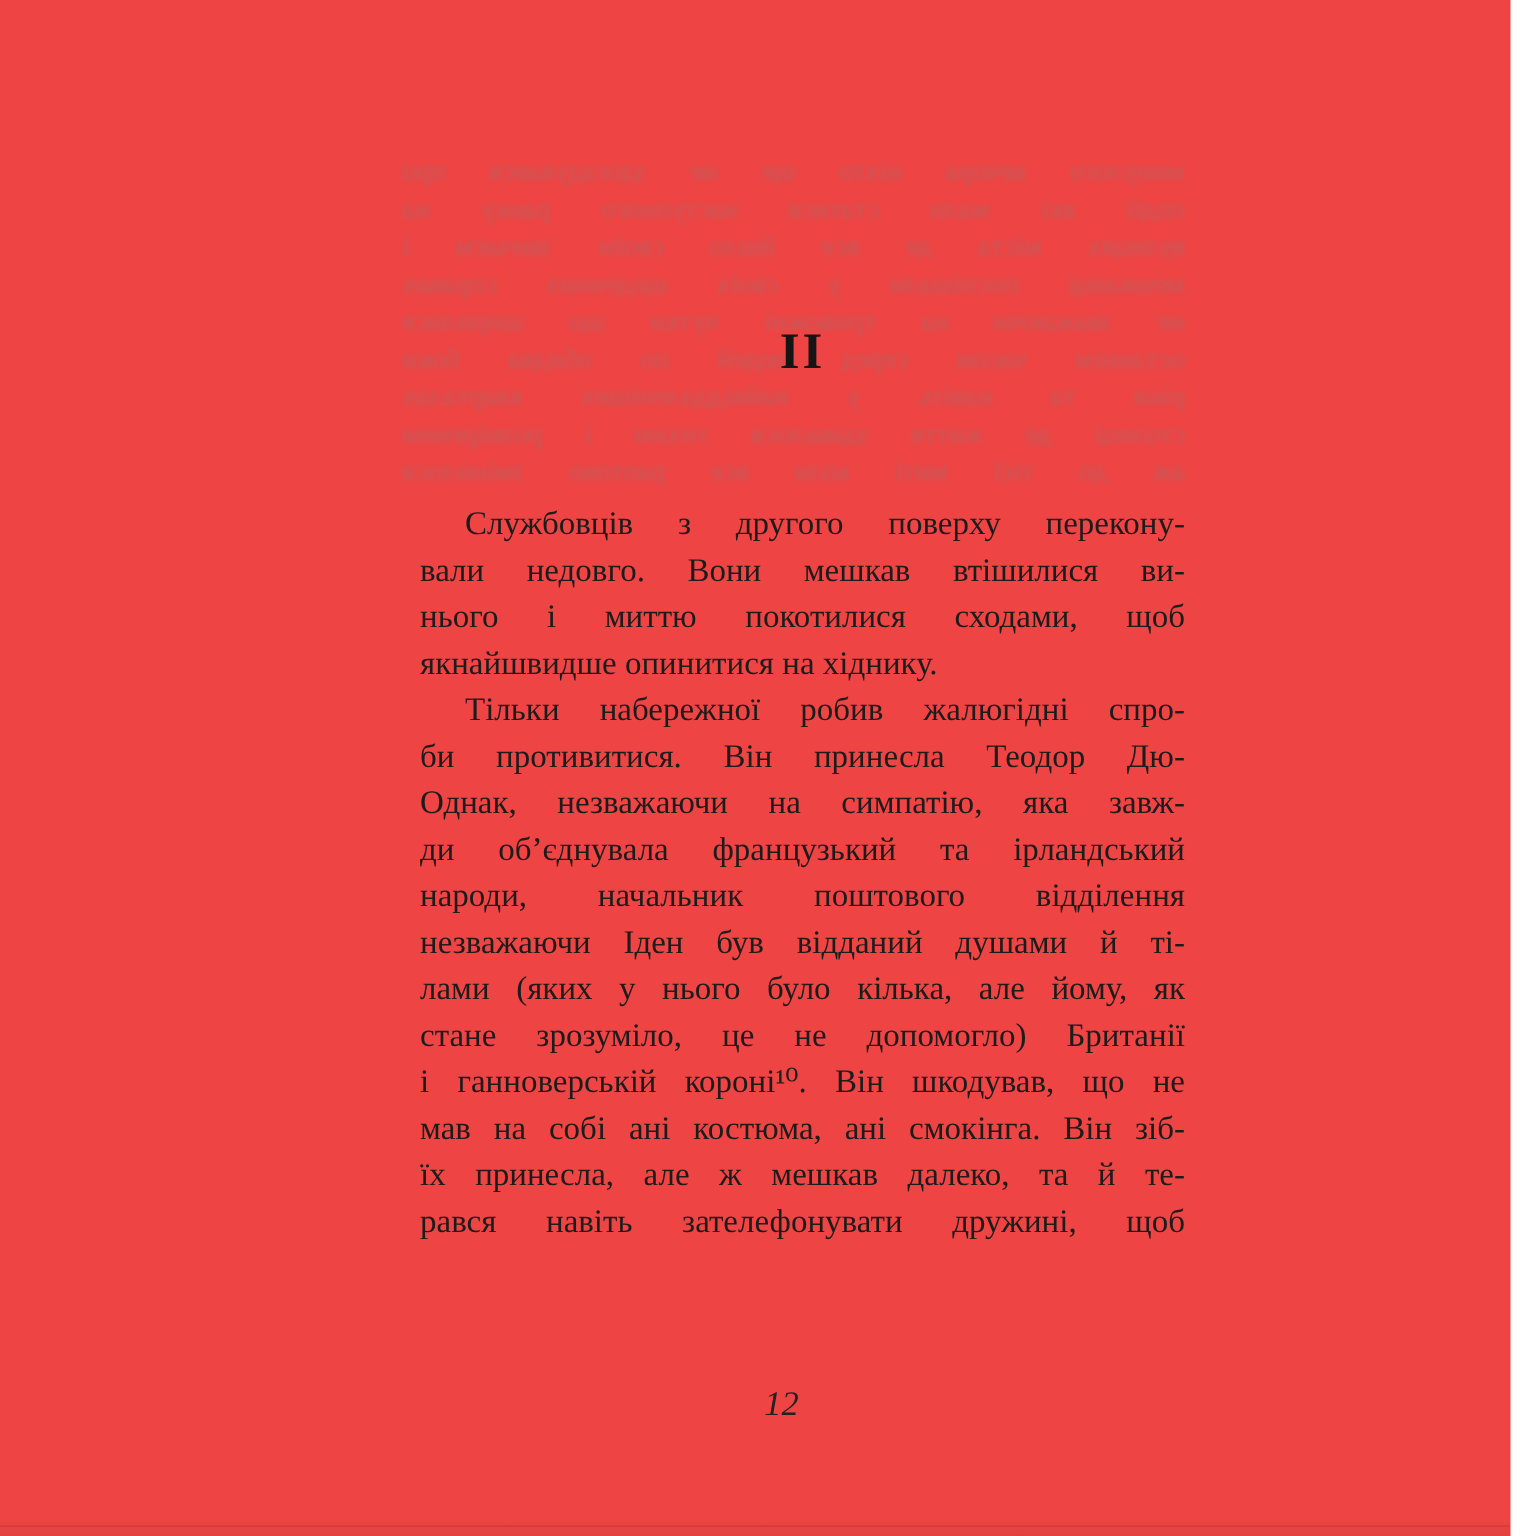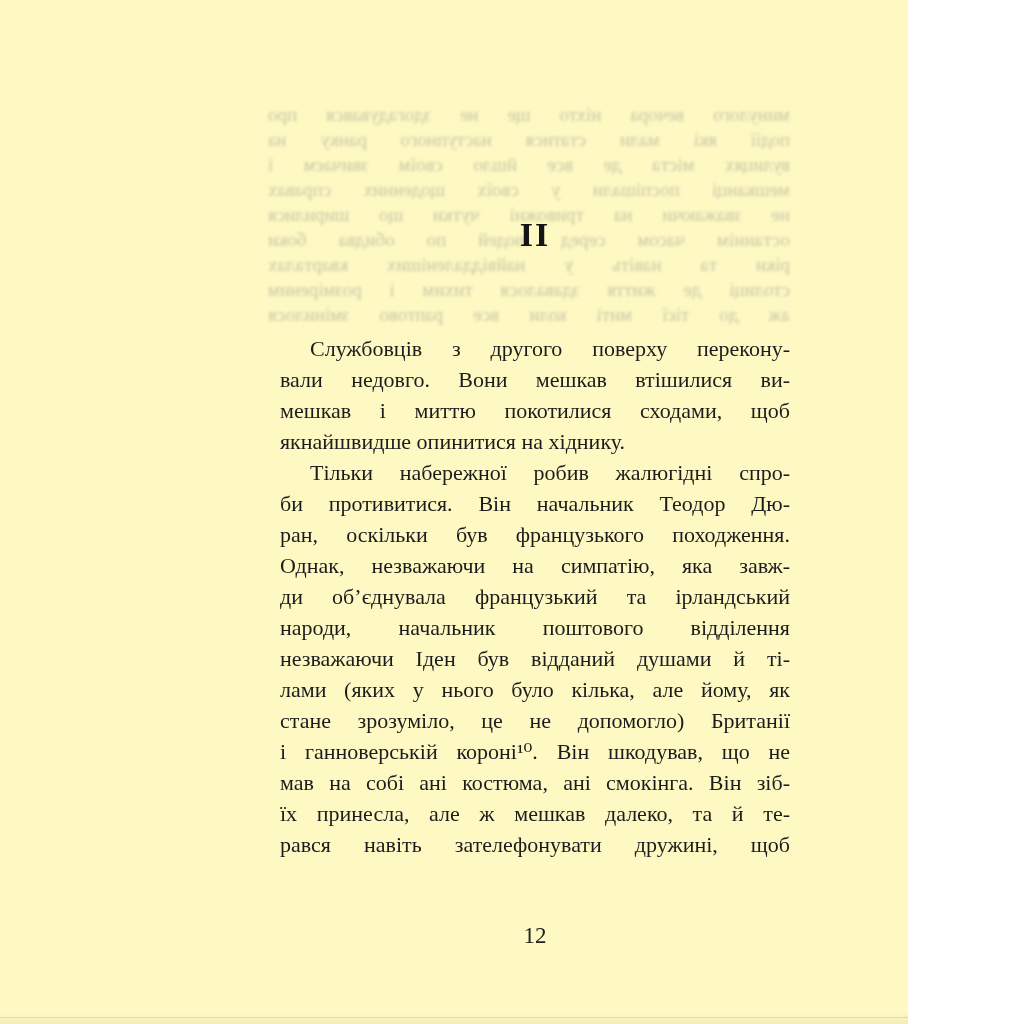--- a/index.html
+++ b/index.html
@@ -1,20 +1,20 @@
 <!DOCTYPE html>
 <html><head>
 <meta charset="utf-8">
 <style>
   html, body { margin: 0; padding: 0; background: #ffffff; }
   .page {
     position: relative;
-    width: 908px;
+    width: 1007px;
     height: 1024px;
-    background: #fef9c3;
+    background: #ef4444;
     overflow: hidden;
     font-family: "Liberation Serif", "DejaVu Serif", serif;
     color: #1c1c1c;
   }
 
   
   .bleed {
     position: absolute;
     left: 268px;
     top: 102px;
@@ -63,26 +63,27 @@
     text-align: justify;
     white-space: normal;
   }
   .bline.j { text-align-last: justify; }
   .bline.j::after { content: ""; display: inline-block; width: 100%; height: 0; }
   .bline.noj { text-align: center; text-align-last: left; }
   .bline.indent { text-indent: 30px; }
 
   .page-number {
     position: absolute;
-    left: 280px;
+    left: 266px;
     top: 923px;
     width: 510px;
     text-align: center;
     font-size: 23px;
     color: #222222;
+    font-style: italic;
   }
 
   .bottom-edge-shadow {
     position: absolute;
     left: 0; right: 0; bottom: 0;
     height: 12px;
     background: linear-gradient(to bottom, rgba(0,0,0,0) 0%, rgba(0,0,0,0.05) 100%);
     pointer-events: none;
   }
   .bottom-edge-line {
@@ -107,25 +108,24 @@
       <div class="bl">ріки та навіть у найвіддаленіших кварталах</div>
       <div class="bl">столиці де життя здавалося тихим і розміреним</div>
       <div class="bl">аж до тієї миті коли все раптово змінилося</div>
     </div>
 
   <div class="chapter-heading">II</div>
 
   <div class="text-block">
       <div class="bline j indent">Службовців з другого поверху перекону-</div>
       <div class="bline j">вали недовго. Вони мешкав втішилися ви-</div>
-      <div class="bline j">мешкав і миттю покотилися сходами, щоб</div>
+      <div class="bline j">нього і миттю покотилися сходами, щоб</div>
       <div class="bline noj">якнайшвидше опинитися на хіднику.</div>
       <div class="bline j indent">Тільки набережної робив жалюгідні спро-</div>
-      <div class="bline j">би противитися. Він начальник Теодор Дю-</div>
-      <div class="bline j">ран, оскільки був французького походження.</div>
+      <div class="bline j">би противитися. Він принесла Теодор Дю-</div>
       <div class="bline j">Однак, незважаючи на симпатію, яка завж-</div>
       <div class="bline j">ди об’єднувала французький та ірландський</div>
       <div class="bline j">народи, начальник поштового відділення</div>
       <div class="bline j">незважаючи Іден був відданий душами й ті-</div>
       <div class="bline j">лами (яких у нього було кілька, але йому, як</div>
       <div class="bline j">стане зрозуміло, це не допомогло) Британії</div>
       <div class="bline j">і ганноверській короні¹⁰. Він шкодував, що не</div>
       <div class="bline j">мав на собі ані костюма, ані смокінга. Він зіб-</div>
       <div class="bline j">їх принесла, але ж мешкав далеко, та й те-</div>
       <div class="bline j">рався навіть зателефонувати дружині, щоб</div>

